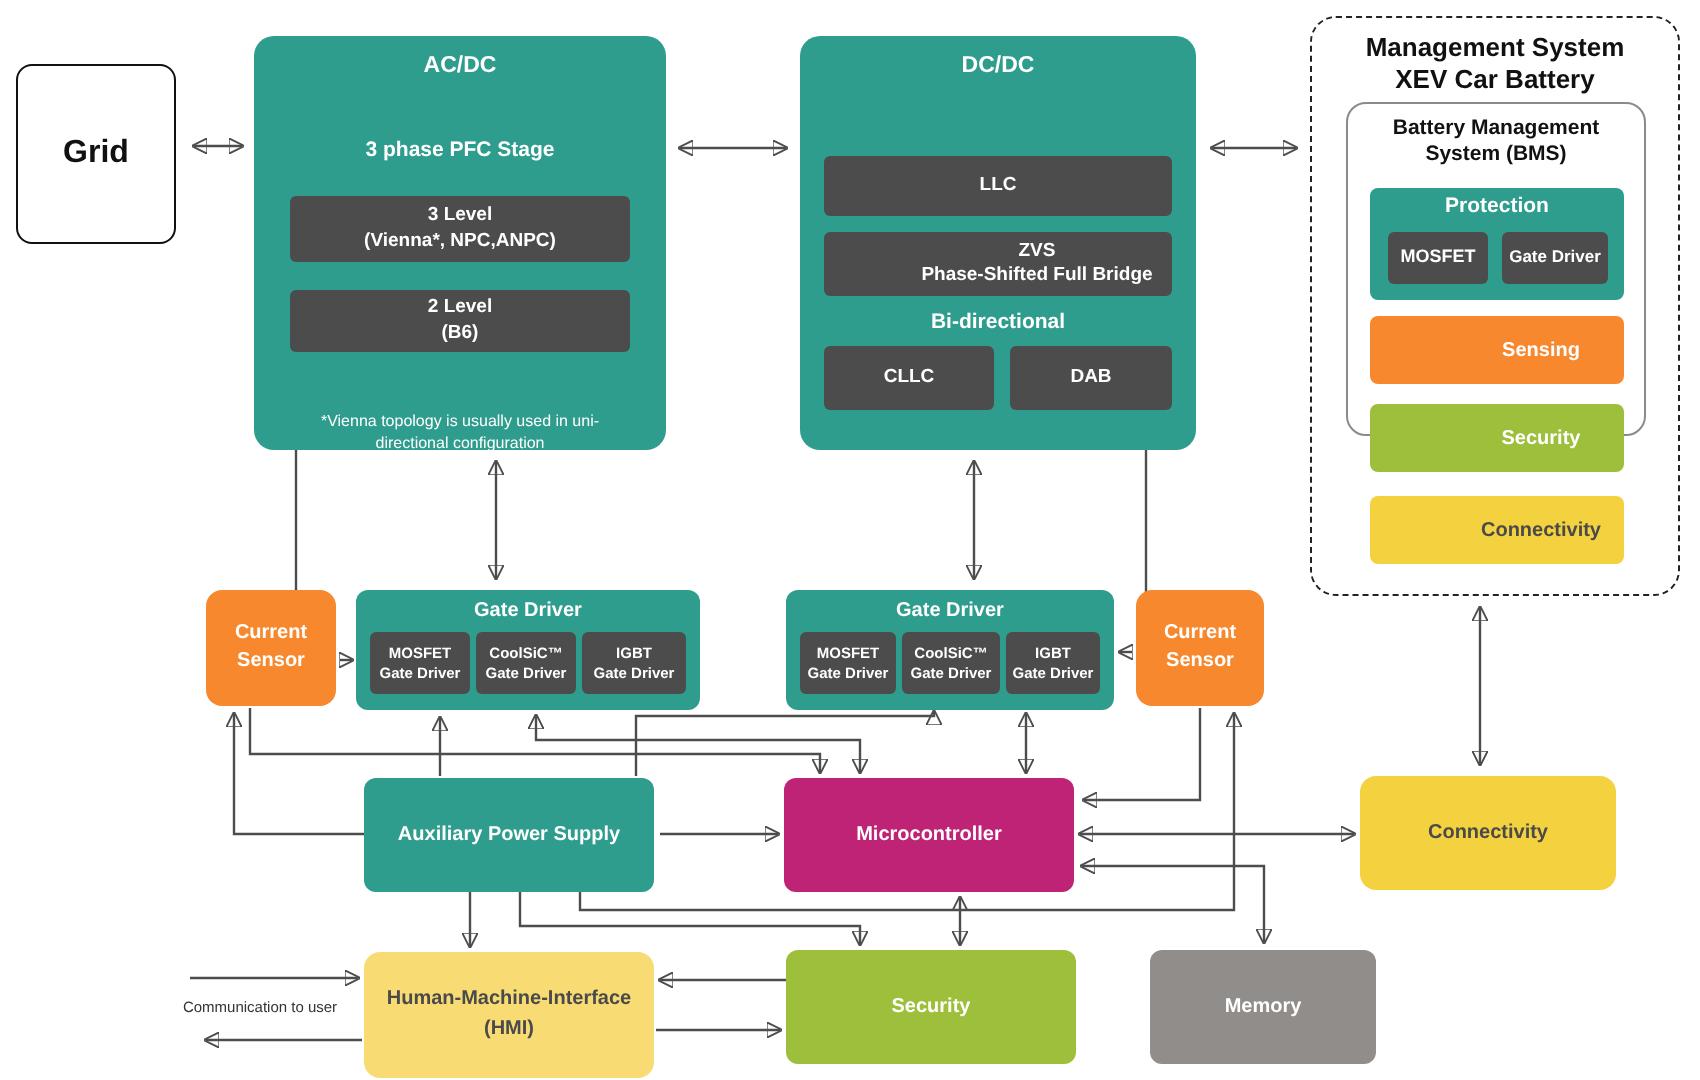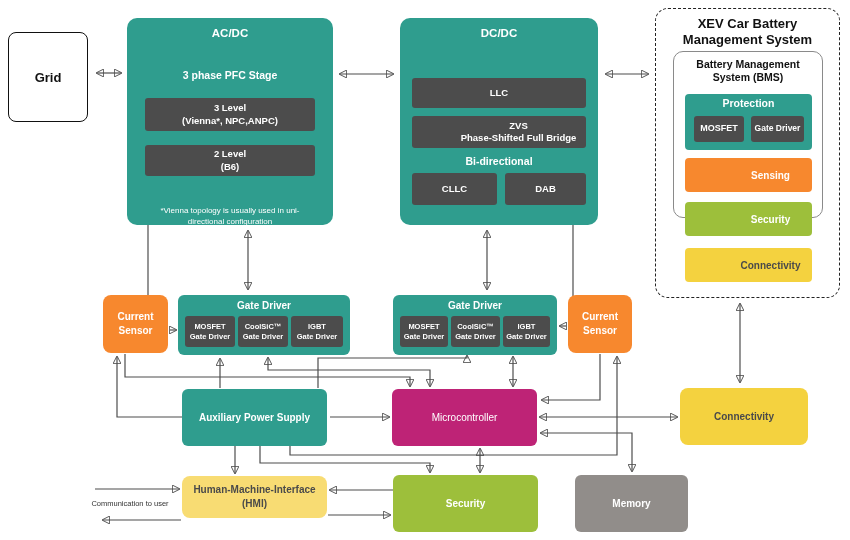--- a/index.html
+++ b/index.html
@@ -12,21 +12,21 @@
     font-family:"Liberation Sans","DejaVu Sans",sans-serif;}
   .wires{position:absolute;left:0;top:0;width:850px;height:540px;z-index:1;}
   .wires path{fill:none;stroke:var(--line);stroke-width:1.2px;}
   .blk{position:absolute;box-sizing:border-box;z-index:2;display:flex;flex-direction:column;
     align-items:center;justify-content:center;text-align:center;}
   .abs{position:absolute;box-sizing:border-box;}
   .wfull{left:0;width:100%;text-align:center;}
 
   
   .grid-box{left:8px;top:32px;width:80px;height:90px;background:#fff;border:1.5px solid #111;
-    border-radius:8px;font-size:13px;font-weight:bold;color:#111;}
+    border-radius:8px;font-size:16px;font-weight:bold;color:#111;}
 
   
   .acdc{left:127px;top:18px;width:206px;height:207px;background:var(--teal);border-radius:10px;}
   .conv-title{top:9px;font-size:11.5px;font-weight:bold;color:#fff;}
   .conv-sub{top:51px;font-size:10.5px;font-weight:bold;color:#fff;}
   .darkblk{background:var(--block-dark);border-radius:3px;color:#fff;display:flex;flex-direction:column;
     align-items:center;justify-content:center;font-size:9.5px;line-height:1.3;font-weight:bold;}
   .acdc-b1{left:18px;top:80px;width:170px;height:33px;}
   .acdc-b2{left:18px;top:127px;width:170px;height:31px;}
   .acdc-foot{top:188px;font-size:8px;line-height:1.35;color:#fff;}
@@ -66,26 +66,26 @@
   .gd-right{left:393px;top:295px;width:164px;height:60px;}
   .gd-title{top:5px;font-size:10px;font-weight:bold;color:#fff;}
   .gd-cell{top:21px;height:31px;font-size:7.5px;line-height:1.3;border-radius:3px;}
   .gdl-c1{left:7px;width:50px;} .gdl-c2{left:60px;width:50px;} .gdl-c3{left:113px;width:52px;}
   .gdr-c1{left:7px;width:48px;} .gdr-c2{left:58px;width:49px;} .gdr-c3{left:110px;width:47px;}
 
   
   .aux{left:182px;top:389px;width:145px;height:57px;background:var(--teal);border-radius:6px;
     color:#fff;font-size:10px;font-weight:bold;}
   .micro{left:392px;top:389px;width:145px;height:57px;background:var(--magenta);border-radius:6px;
-    color:#fff;font-size:10px;font-weight:normal;}
+    color:#fff;font-size:10px;font-weight:bold;}
   .connectivity{left:680px;top:388px;width:128px;height:57px;background:var(--yellow);border-radius:8px;
     color:var(--dark-text);font-size:10px;font-weight:bold;}
 
   
-  .hmi{left:182px;top:476px;width:145px;height:42px;background:var(--yellow-light);border-radius:8px;
+  .hmi{left:182px;top:476px;width:145px;height:63px;background:var(--yellow-light);border-radius:8px;
     color:var(--dark-text);font-size:10px;font-weight:bold;line-height:1.45;}
   .security{left:393px;top:475px;width:145px;height:57px;background:var(--green);border-radius:6px;
     color:#fff;font-size:10px;font-weight:bold;}
   .memory{left:575px;top:475px;width:113px;height:57px;background:var(--gray);border-radius:6px;
     color:#fff;font-size:10px;font-weight:bold;}
 
   .comm-note{left:78px;top:499px;width:104px;text-align:center;font-size:7.5px;color:#333;z-index:2;}
 </style>
 </head>
 <body>
@@ -156,22 +156,22 @@
       <span>ZVS</span>
       <span>Phase-Shifted Full Bridge</span>
     </div>
     <div class="abs wfull dcdc-bidir">Bi-directional</div>
     <div class="abs darkblk dcdc-cllc">CLLC</div>
     <div class="abs darkblk dcdc-dab">DAB</div>
   </div>
 
   <div class="abs bmsbox">
     <div class="abs wfull bms-title">
+      <span style="display:block">Management System</span>
       <span style="display:block">XEV Car Battery</span>
-      <span style="display:block">Management System</span>
     </div>
     <div class="abs bms-inner">
       <div class="abs wfull bmsi-title">
         <span style="display:block">Battery Management</span>
         <span style="display:block">System (BMS)</span>
       </div>
       <div class="abs bms-prot">
         <div class="abs wfull bms-prot-title">Protection</div>
         <div class="abs darkblk bms-mosfet">MOSFET</div>
         <div class="abs darkblk bms-gd">Gate Driver</div>

